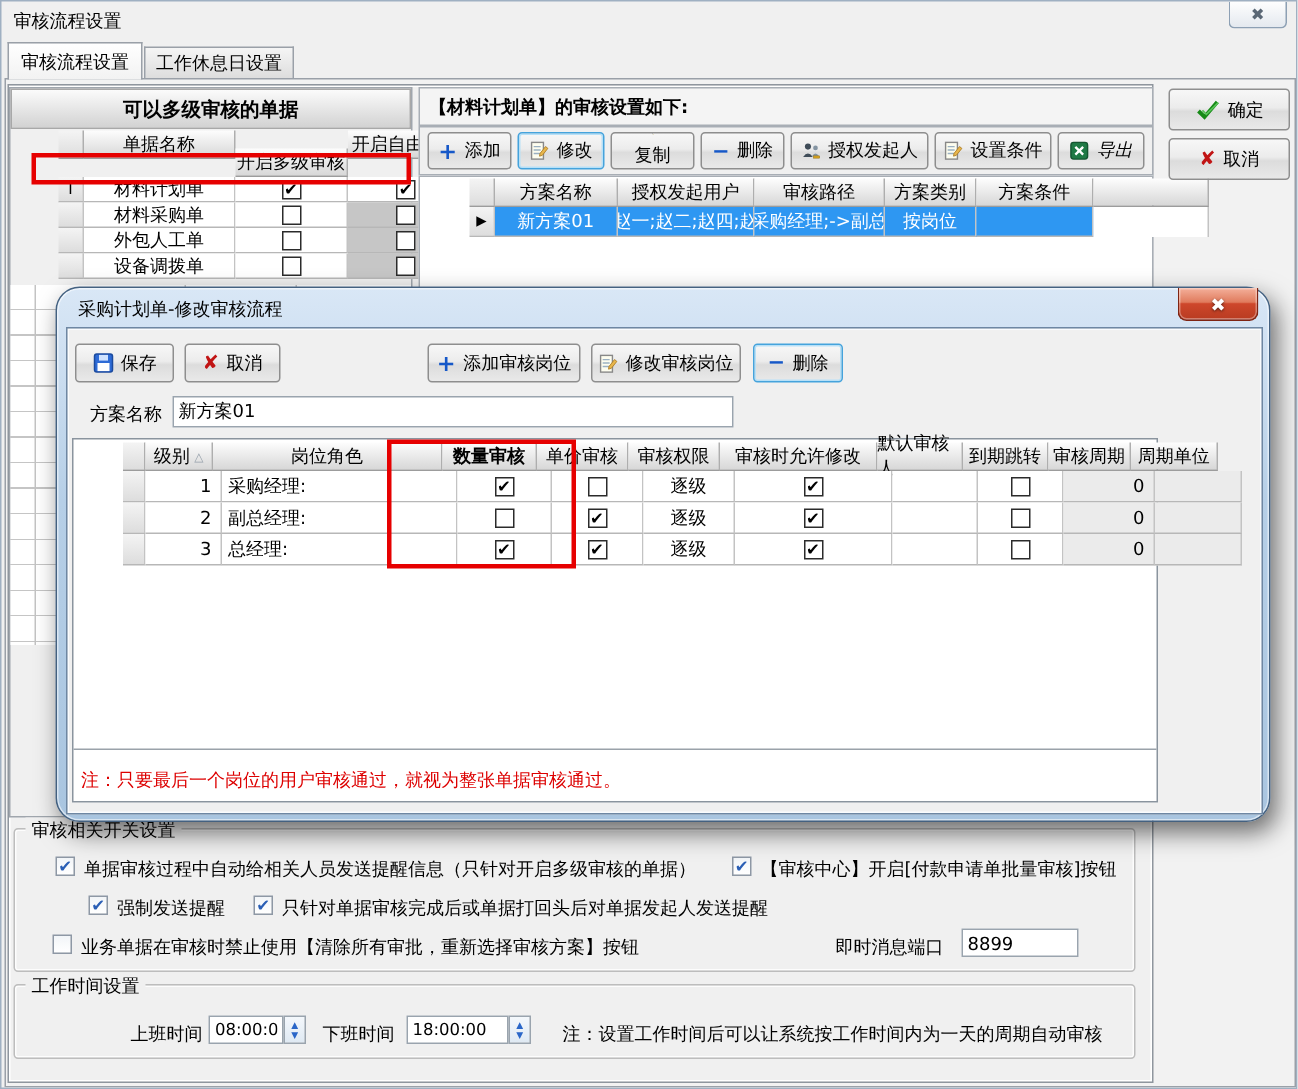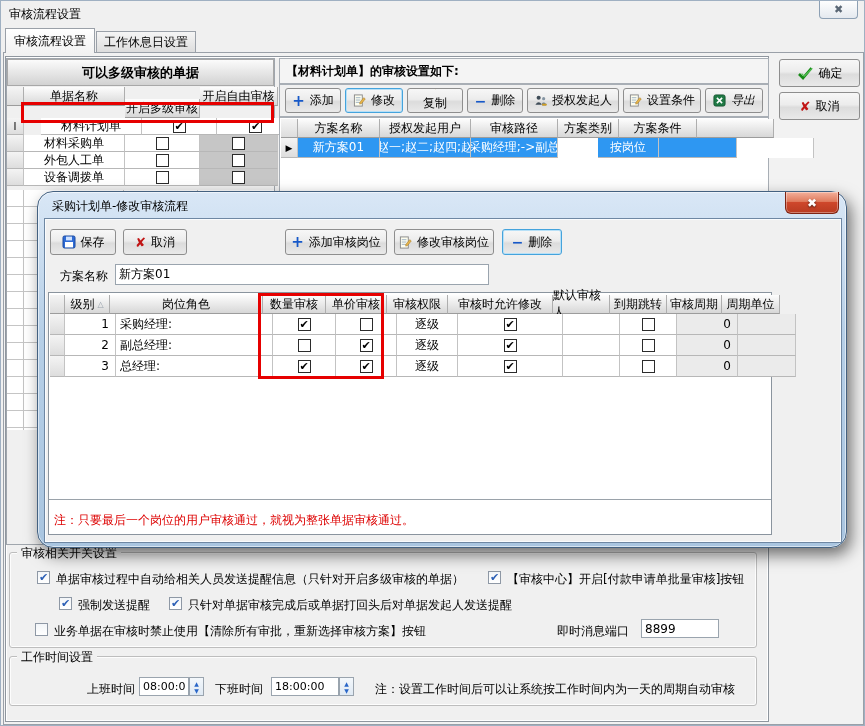--- a/index.html
+++ b/index.html
@@ -9,21 +9,21 @@
   .ellip{white-space:nowrap;overflow:hidden;}
   
   .btn{display:flex;align-items:center;justify-content:center;gap:5px;border:1px solid #8e8e8e;border-radius:3px;
        background:linear-gradient(#f7f7f7,#ececec 45%,#dcdcdc 55%,#e9e9e9);cursor:default;}
   .btn.focused{border:1px solid #45a3dc;box-shadow:0 0 0 1px #b7e0f7 inset;}
   .ico-plus{color:#1658c8;font-weight:bold;font-size:15px;line-height:10px;}
   .ico-minus{color:#1658c8;font-weight:bold;font-size:14px;line-height:10px;}
   .ico-cross{color:#c11414;font-weight:bold;font-size:13px;}
   
   .cap{background:linear-gradient(#fbfbfb,#d2d2d2);border:1px solid #a8a8a8;font-weight:bold;display:flex;align-items:center;justify-content:center;font-size:13px;}
-  .trow{display:flex;}
+  .trow{display:flex;padding-left:32px;}
   .gh{background:linear-gradient(#fdfdfd,#d7d7d7);border-right:1px solid #aeaeae;border-bottom:1px solid #9c9c9c;
       display:flex;align-items:center;justify-content:center;height:18px;flex:none;}
   .gc{border-right:1px solid #c3c3c3;border-bottom:1px solid #b7b7b7;display:flex;align-items:center;justify-content:center;background:#fff;flex:none;}
   .gc.left{justify-content:flex-start;padding-left:4px;}
   .gc.right{justify-content:flex-end;padding-right:6px;}
   .gc.dis{background:#c6c6c6;}
   .gc.gray{background:#ebebeb;}
   .ind{background:linear-gradient(#f4f4f4,#dddddd);}
   
   .cb{width:13px;height:13px;border:1px solid #2b2b2b;background:#fff;display:inline-flex;align-items:center;justify-content:center;
@@ -83,21 +83,21 @@
           <span>开启多级审核</span>
         </div>
       <div class="gh" style="width:77px;">
           <span>开启自由审核</span>
         </div>
     </div>
     <div class="trow" style="height:17px;">
       <div class="gc ind" style="width:16px;">
           <span style="font-size:10px;">I</span>
         </div>
-      <div class="gc" style="width:100px;margin-left:17px;">材料计划单</div>
+      <div class="gc" style="width:100px;">材料计划单</div>
       <div class="gc" style="width:74px;">
           <span class="cb on"></span>
         </div>
       <div class="gc" style="width:77px;">
           <span class="cb on"></span>
         </div>
     </div>
     <div class="trow" style="height:17px;">
       <div class="gc ind" style="width:16px;"></div>
       <div class="gc" style="width:100px;">材料采购单</div>
@@ -217,21 +217,21 @@
         </div>
       <div class="gh" style="width:76px;"></div>
     </div>
     <div class="trow" style="height:20px;">
       <div class="gc ind" style="width:16px;">
           <span style="font-size:9px;">▶</span>
         </div>
       <div class="sel gc" style="width:81px;">新方案01</div>
       <div class="sel gc ellip" style="width:90px;">赵一;赵二;赵四;赵</div>
       <div class="sel gc ellip" style="width:86px;">采购经理;-&gt;副总</div>
-      <div class="sel gc" style="width:60px;margin-left:40px;">按岗位</div>
+      <div class="sel gc" style="width:60px;">按岗位</div>
       <div class="sel gc" style="width:77px;"></div>
       <div class="gc" style="width:76px;border-bottom:none;"></div>
     </div>
   </div>
 
   <div class="abs btn" style="left:778px;top:58px;width:81px;height:28px;">
     <svg width="17" height="14" viewBox="0 0 17 14">
         <path d="M2 8 L6 12 L14.5 2" fill="none" stroke="#168a16" stroke-width="2.6"></path>
         <path d="M4.6 7.6 L7.2 10.2 L15.2 2.4" fill="none" stroke="#57c257" stroke-width="1.2"></path>
       </svg>
@@ -326,21 +326,21 @@
     <div class="abs" style="left:12px;top:103px;width:719px;">
       <div class="trow">
         <div class="gh ind" style="width:14px;"></div>
         <div class="gh" style="width:44px;gap:3px;">
             <span>级别</span>
             <span style="font-size:8px;color:#98a2ac;">△</span>
           </div>
         <div class="gh" style="width:152px;">
             <span>岗位角色</span>
           </div>
-        <div class="gh" style="width:62px;">
+        <div class="gh" style="width:62px;font-weight:bold;">
             <span>数量审核</span>
           </div>
         <div class="gh" style="width:60px;">
             <span>单价审核</span>
           </div>
         <div class="gh" style="width:60px;">
             <span>审核权限</span>
           </div>
         <div class="gh" style="width:104px;">
             <span>审核时允许修改</span>

